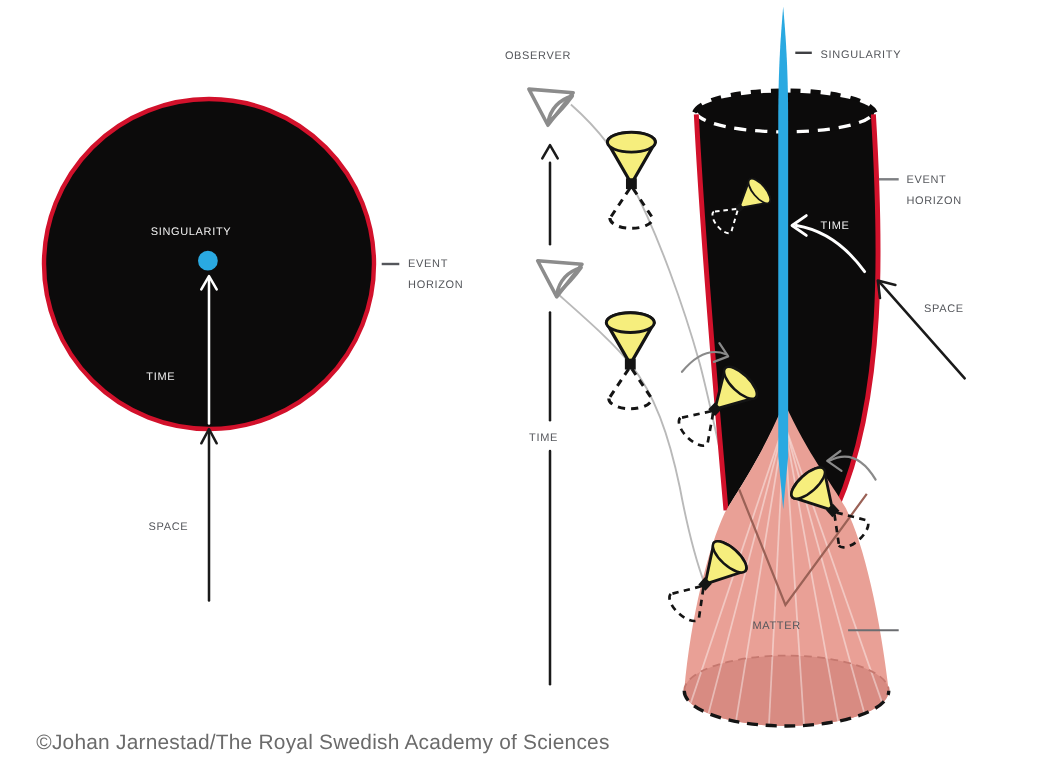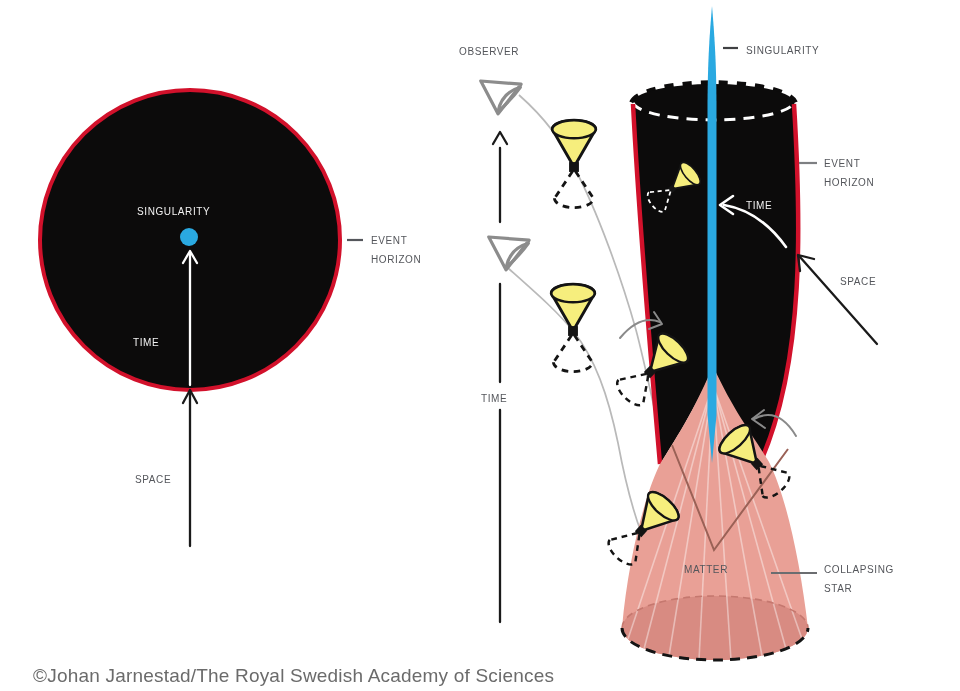--- a/index.html
+++ b/index.html
@@ -143,16 +143,15 @@
   <div class="lbl" style="left:135px;top:470px;">SPACE</div>
   <div class="lbl" style="left:371px;top:231px;"><span>EVENT</span><br><span>HORIZON</span></div>
 
   <div class="lbl" style="left:459px;top:42px;">OBSERVER</div>
   <div class="lbl" style="left:746px;top:41px;">SINGULARITY</div>
   <div class="lbl" style="left:824px;top:154px;"><span>EVENT</span><br><span>HORIZON</span></div>
   <div class="lbl white" style="left:746px;top:196px;">TIME</div>
   <div class="lbl" style="left:840px;top:272px;">SPACE</div>
   <div class="lbl" style="left:481px;top:389px;">TIME</div>
   <div class="lbl" style="left:684px;top:560px;">MATTER</div>
-  <div class="lbl" style="left:824px;top:560px;"><span>COLLAPSING</span><br><span>STAR</span></div>
 
   <div class="lbl credit" style="left:33px;top:666px;">©Johan Jarnestad/The Royal Swedish Academy of Sciences</div>
 </div>
 
 </body></html>

